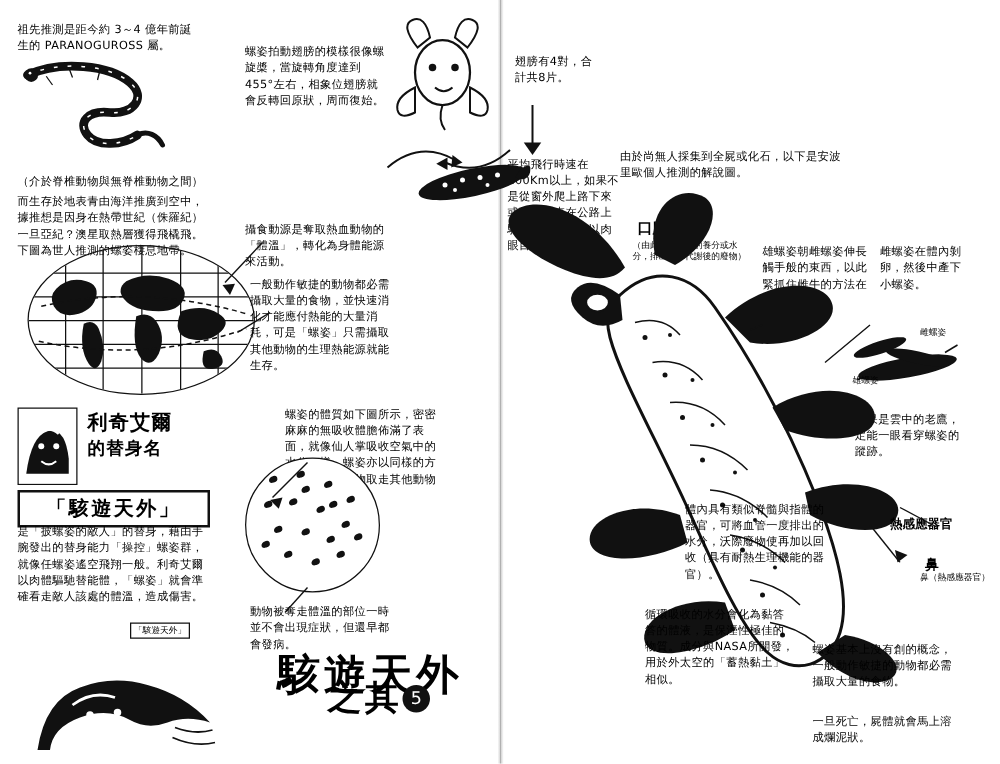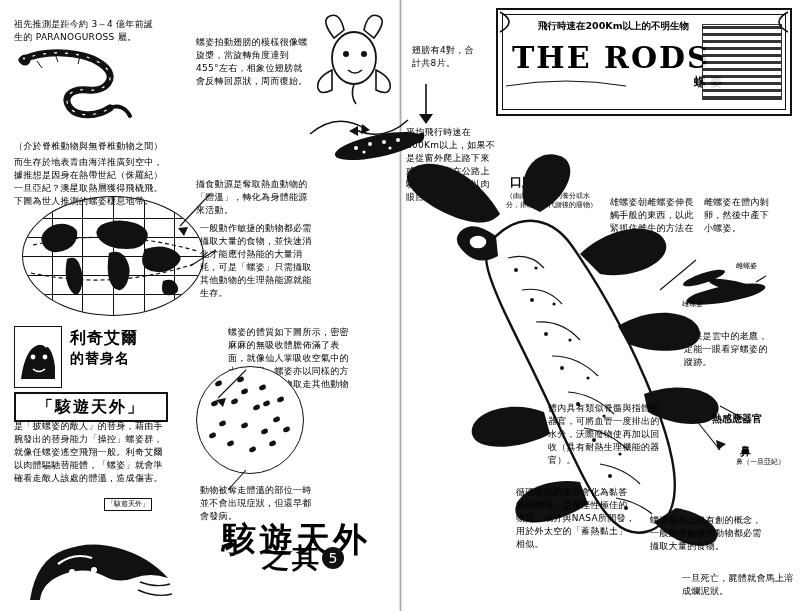--- a/index.html
+++ b/index.html
@@ -207,33 +207,22 @@
           <circle cx="40" cy="22" r="2"></circle>
           <circle cx="54" cy="20" r="2"></circle>
         <circle cx="68" cy="18" r="2"></circle>
           <circle cx="34" cy="30" r="1.6"></circle>
           <circle cx="60" cy="26" r="1.6"></circle>
       </g>
       <path d="M86 14 q10 -8 8 2 q-2 8 -12 4z" fill="#111"></path>
     </svg>
   </div>
 
-  <div class="abs banner">
-    <div class="inner"></div>
-    <div class="banner-head">飛行時速在200Km以上的不明生物</div>
-    <div class="rods">THE RODS</div>
-    <div class="banner-sub">螺 姿</div>
-    <div class="film"></div>
-    <svg width="292" height="104" viewBox="0 0 292 104" style="position:absolute;left:0;top:0;pointer-events:none">
-      <path d="M2 2 q18 10 0 20" fill="none" stroke="#111" stroke-width="1.6"></path>
-      <path d="M290 2 q-18 10 0 20" fill="none" stroke="#111" stroke-width="1.6"></path>
-      <path d="M8 76 q60 -10 120 0" fill="none" stroke="#111" stroke-width="1"></path>
-    </svg>
-  </div>
-
+
+  <div class="abs txt" style="left:496px;top:120px;width:184px;">由於尚無人採集到全屍或化石，以下是安波里歐個人推測的解說圖。</div>
 
   <div class="abs bold" style="left:510px;top:174px;font-size:12px">口腔</div>
   <div class="abs label-xs" style="left:506px;top:192px;width:92px;">（由此汲取少許的養分或水分，排出斷陣代謝後的廢物）</div>
 
   <div class="abs txt" style="left:610px;top:196px;width:84px;">雄螺姿朝雌螺姿伸長觸手般的東西，以此緊抓住雌牛的方法在空中交配。</div>
   <div class="abs txt" style="left:704px;top:196px;width:74px;">雌螺姿在體內剝卵，然後中產下小螺姿。</div>
 
   <div class="abs" style="left:680px;top:270px;width:96px;height:46px">
     <svg width="96" height="46" viewBox="0 0 96 46">
       <ellipse cx="46" cy="24" rx="40" ry="8" fill="#111" transform="rotate(-10 46 24)"></ellipse>
@@ -302,25 +291,25 @@
 
       <g fill="#111">
         <ellipse cx="300" cy="128" rx="22" ry="5" transform="rotate(-18 300 128)"></ellipse>
       </g>
     </svg>
   </div>
 
   <div class="abs txt" style="left:548px;top:402px;width:120px;">體內具有類似脊髓與指體的器官，可將血管一度排出的水分，沃際廢物使再加以回收（具有耐熱生理機能的器官）。</div>
   <div class="abs txt" style="left:516px;top:486px;width:120px;">循環吸收的水分會化為黏答答的體液，是保溼性極佳的物質。成分與NASA所開發，用於外太空的「蓄熱黏土」相似。</div>
   <div class="abs txt" style="left:650px;top:514px;width:112px;">螺姿基本上沒有創的概念，一般動作敏捷的動物都必需攝取大量的食物。</div>
-  <div class="abs txt" style="left:650px;top:572px;width:112px;margin-left:32px;">一旦死亡，屍體就會馬上溶成爛泥狀。</div>
+  <div class="abs txt" style="left:650px;top:572px;width:112px;">一旦死亡，屍體就會馬上溶成爛泥狀。</div>
 
   <div class="abs bold" style="left:712px;top:412px;font-size:10px">熱感應器官</div>
   <div class="abs bold" style="left:740px;top:444px;font-size:11px">鼻</div>
-  <div class="abs label-xs" style="left:736px;top:458px;width:56px;">鼻（一旦亞紀）</div>
+  <div class="abs label-xs" style="left:736px;top:458px;width:56px;">鼻（熱感應器官）</div>
 
   <div class="abs" style="left:600px;top:150px;width:200px;height:300px;pointer-events:none">
     <svg width="200" height="300" viewBox="0 0 200 300">
       <g stroke="#111" stroke-width="1.1" fill="none">
         <path d="M10 110 L-40 130"></path>
         <path d="M96 110 L60 140"></path>
         <path d="M120 300 L96 270"></path>
         <path d="M150 272 L120 256"></path>
       </g>
       <path d="M118 300 l-2 -10 l10 4z" fill="#111"></path>

